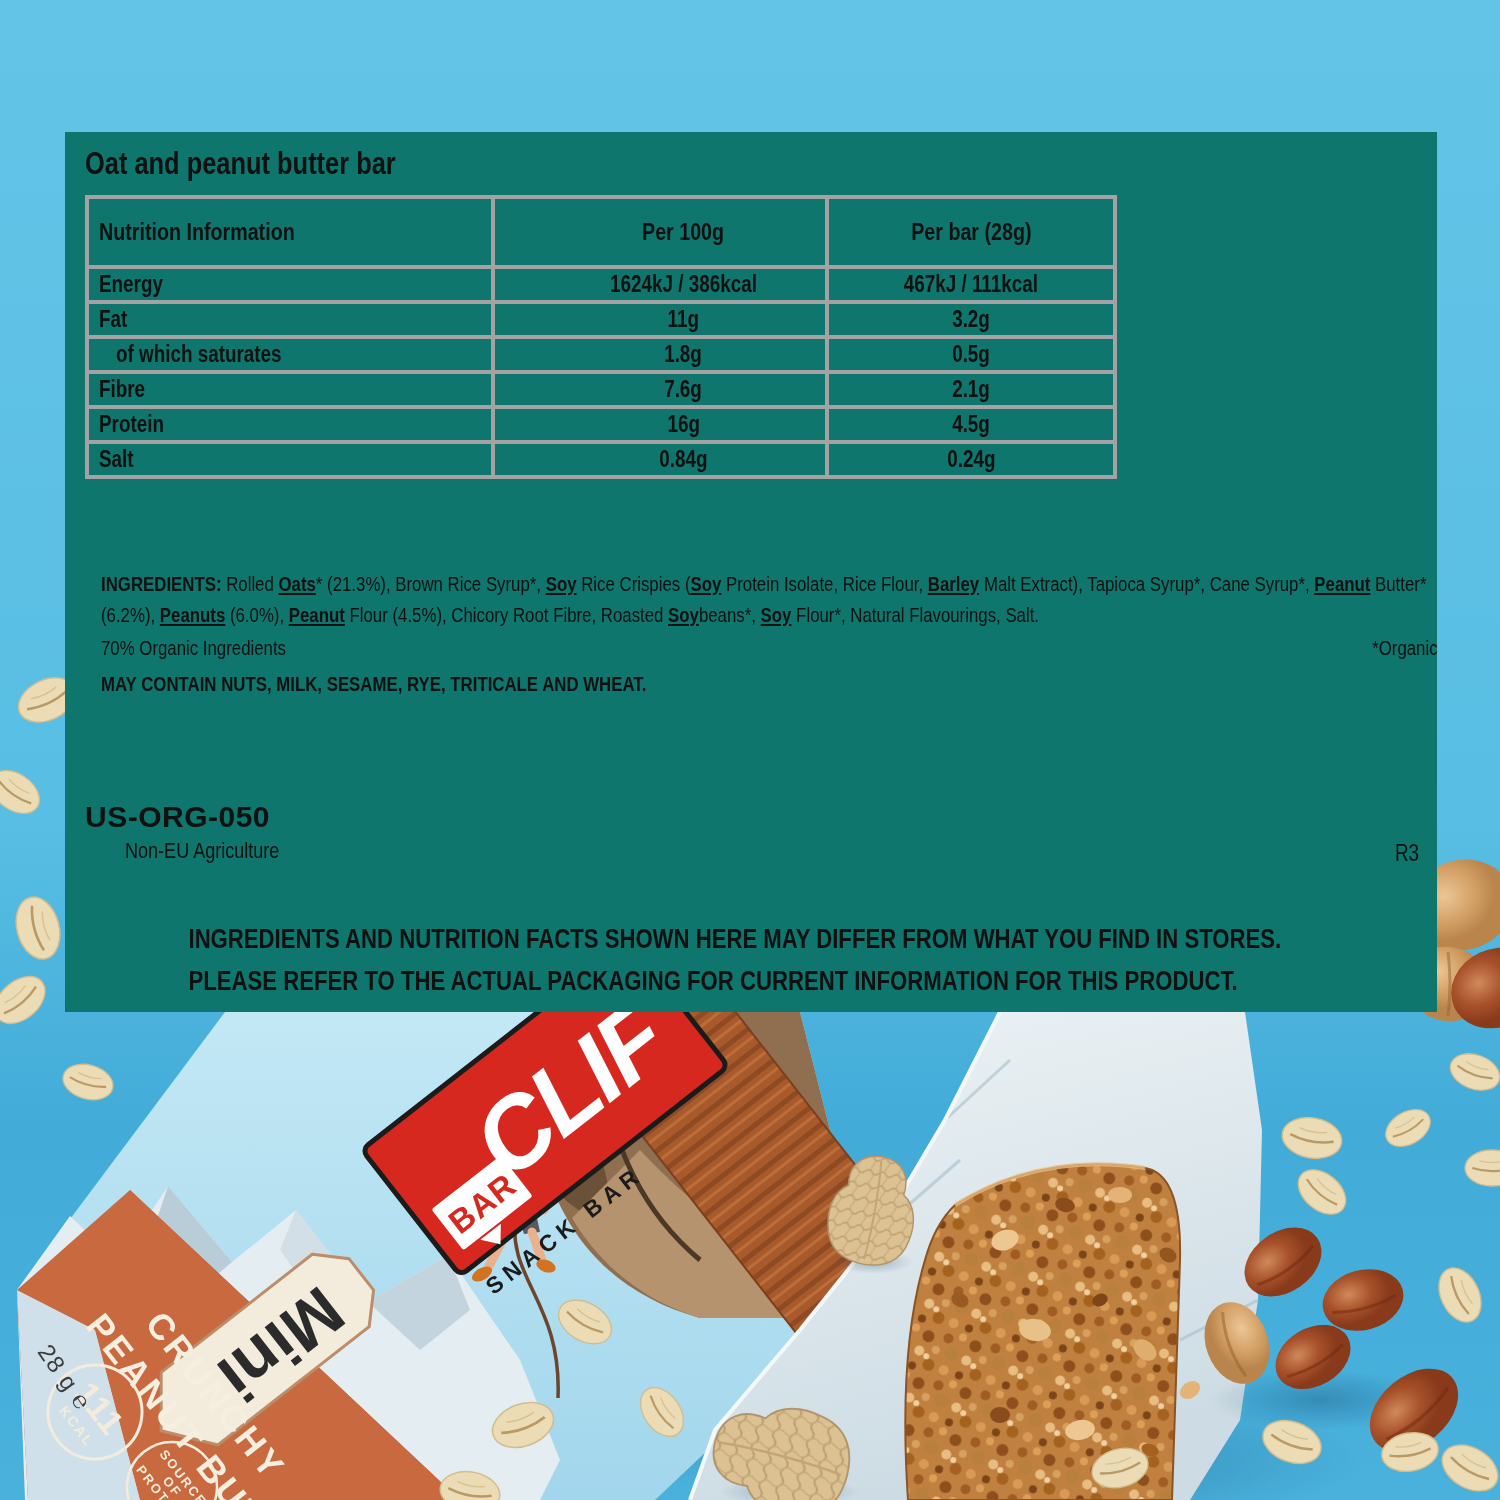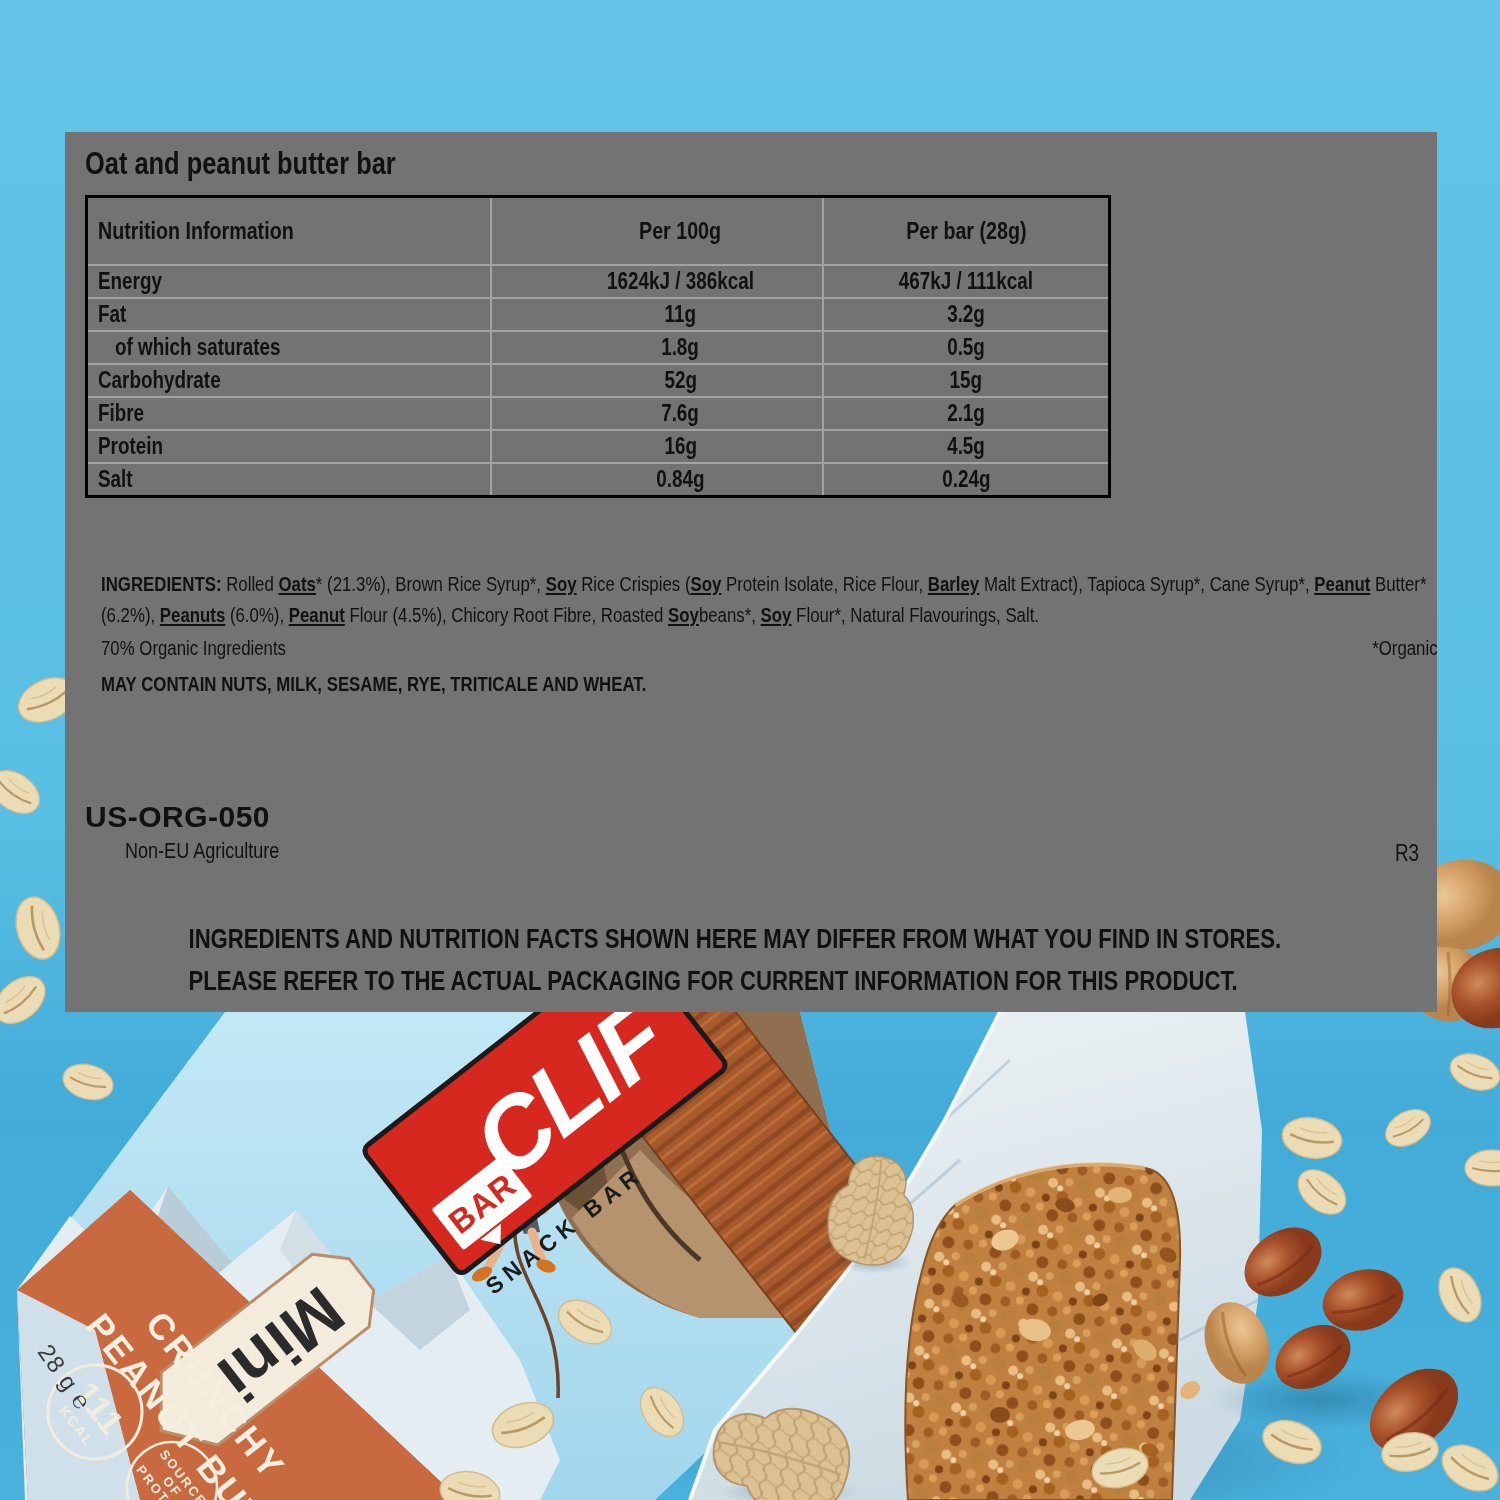--- a/index.html
+++ b/index.html
@@ -2,33 +2,33 @@
 <html><head>
 <meta charset="utf-8">
 <style>
   html,body{margin:0;padding:0;}
   body{
     width:1500px;height:1500px;position:relative;overflow:hidden;
     font-family:"Liberation Sans",sans-serif;
     background:linear-gradient(180deg,#63c4e7 0%,#58bee3 55%,#42abd8 75%,#49b1dc 100%);
   }
   .photo-svg{position:absolute;left:0;top:0;z-index:0;}
-  .panel{position:absolute;left:65px;top:132px;width:1372px;height:880px;background:#737373;z-index:2;}
+  .panel{position:absolute;left:65px;top:132px;width:1372px;height:880px;background:#0f766e;z-index:2;}
 
   
   .cxl{display:inline-block;transform:scaleX(0.82);transform-origin:0 50%;white-space:nowrap;}
   .cxc{display:inline-block;transform:scaleX(0.82);transform-origin:50% 50%;white-space:nowrap;}
   .condblock{transform:scaleX(0.82);transform-origin:0 0;width:1630px;}
   .condcenter{transform:scaleX(0.82);transform-origin:50% 0;}
 
   .title{position:absolute;left:20px;top:14px;font-size:31px;font-weight:bold;color:#111;}
 
   table.nutri{position:absolute;left:20px;top:63px;width:963px;border-collapse:collapse;table-layout:fixed;}
   table.nutri{border:3px solid #000;}
-  table.nutri th,table.nutri td{border:2px solid #a3a3a3;color:#111;overflow:hidden;}
+  table.nutri th,table.nutri td{border:4px solid #a3a3a3;color:#111;overflow:hidden;}
   table.nutri th{height:64px;font-size:24px;font-weight:bold;}
   table.nutri td{height:29px;font-size:23px;font-weight:bold;}
   .c1{width:400px;text-align:left;}
   .c2{width:281px;text-align:center;padding-left:48px;}
   .c3{width:282px;text-align:center;}
   th.c1 .cxl, td.c1 .cxl{margin-left:9px;}
   td.c1.ind .cxl{margin-left:26px;}
 
   .ing-wrap{position:absolute;left:36px;top:436px;width:1337px;color:#111;}
   .ing-par{font-size:20.5px;line-height:31px;color:#111;}
@@ -295,25 +295,20 @@
       <td class="c1"><span class="cxl">Fat</span></td>
       <td class="c2"><span class="cxc">11g</span></td>
       <td class="c3"><span class="cxc">3.2g</span></td>
     </tr>
     <tr>
       <td class="c1 ind"><span class="cxl">of which saturates</span></td>
       <td class="c2"><span class="cxc">1.8g</span></td>
       <td class="c3"><span class="cxc">0.5g</span></td>
     </tr>
     <tr>
-      <td class="c1"><span class="cxl">Carbohydrate</span></td>
-      <td class="c2"><span class="cxc">52g</span></td>
-      <td class="c3"><span class="cxc">15g</span></td>
-    </tr>
-    <tr>
       <td class="c1"><span class="cxl">Fibre</span></td>
       <td class="c2"><span class="cxc">7.6g</span></td>
       <td class="c3"><span class="cxc">2.1g</span></td>
     </tr>
     <tr>
       <td class="c1"><span class="cxl">Protein</span></td>
       <td class="c2"><span class="cxc">16g</span></td>
       <td class="c3"><span class="cxc">4.5g</span></td>
     </tr>
     <tr>

